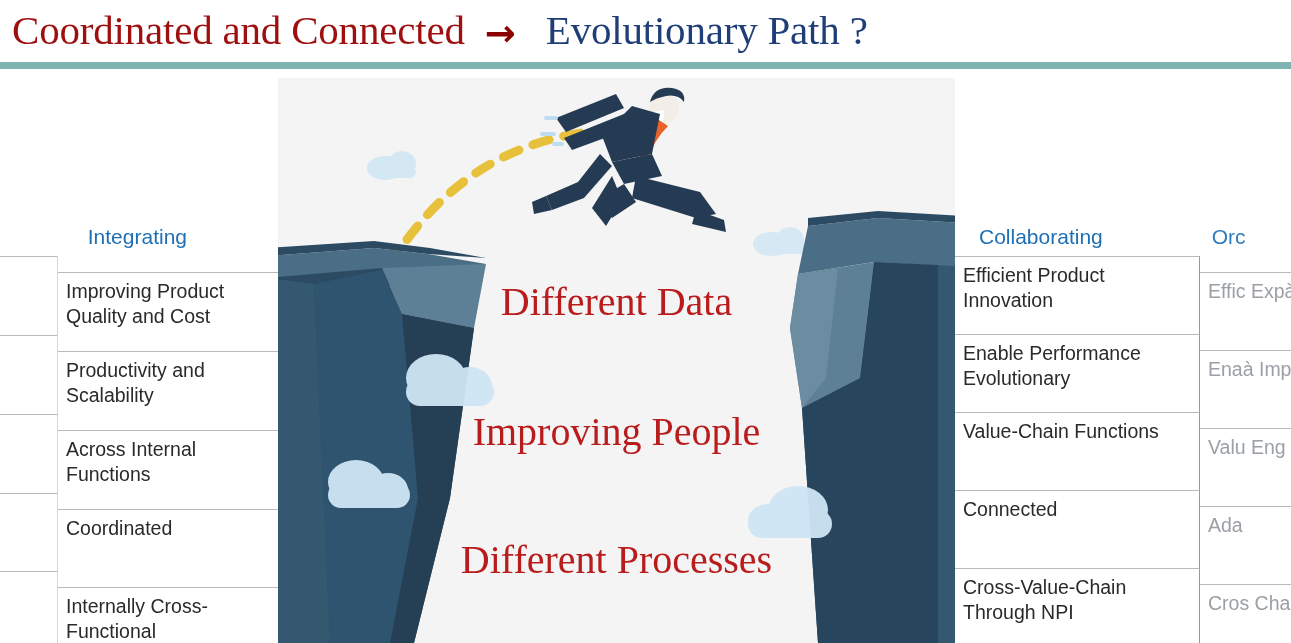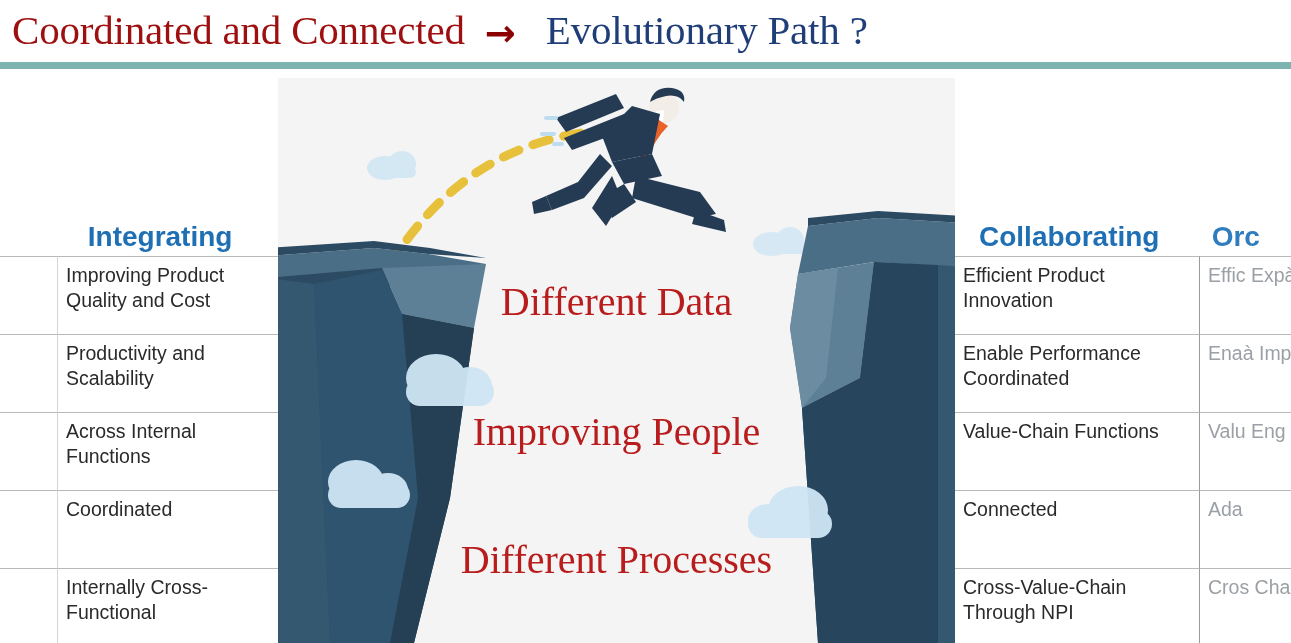--- a/index.html
+++ b/index.html
@@ -67,42 +67,42 @@
   .tbl-right{left:955px;top:212px;width:400px;height:431px;}
 
   .thead{
     height:44px;
     display:flex;
     align-items:flex-end;
     background:#ffffff;
   }
   .th{
     color:#1F6FB4;
-    font-weight:bold;
-    font-size:28px;
+    font-weight:normal;
+    font-size:21px;
     line-height:30px;
     padding:0 0 4px 8px;
     white-space:nowrap;
     overflow:hidden;
   }
   .th.faded{color:#2F7DBE;}
   .tbody{display:block;}
   .trow{display:flex;}
   .td{
     font-size:19.5px;
     line-height:25px;
     color:#2A2A2A;
     padding:6px 8px 6px 8px;
     box-sizing:border-box;
     border-top:1.4px solid #B9B9B9;
     border-right:1.4px solid #9A9A9A;
     overflow:hidden;
   }
   .td.ghost{color:#9BA0A6;border-right:1.4px solid #D6D6D6;}
-  .td.last{border-right:none;}
+  .td.last{border-right:none;margin-top:16px;}
   .tbody .trow:last-child .td{border-bottom:1.4px solid #B9B9B9;}
 
   
   .tbl-left .c0{width:120px;}
   .tbl-left .c1{width:220px;}
   .tbl-left .th.c0{padding-left:22px;}
   .tbl-left .th.c1{padding-left:24px;}
 
   
   .tbl-right .c0{width:245px;}
@@ -264,21 +264,21 @@
     <div class="thead">
       <div class="th c0">Collaborating</div>
       <div class="th c1 faded">Orc</div>
     </div>
     <div class="tbody">
       <div class="trow h-a">
         <div class="td c0">Efficient Product Innovation</div>
         <div class="td c1 ghost last">Effic Expà Proc</div>
       </div>
       <div class="trow h-b">
-        <div class="td c0">Enable Performance Coordinated</div>
+        <div class="td c0">Enable Performance Evolutionary</div>
         <div class="td c1 ghost last">Enaà Impr</div>
       </div>
       <div class="trow h-c">
         <div class="td c0">Value-Chain Functions</div>
         <div class="td c1 ghost last">Valu Eng</div>
       </div>
       <div class="trow h-d">
         <div class="td c0">Connected</div>
         <div class="td c1 ghost last">Ada</div>
       </div>

